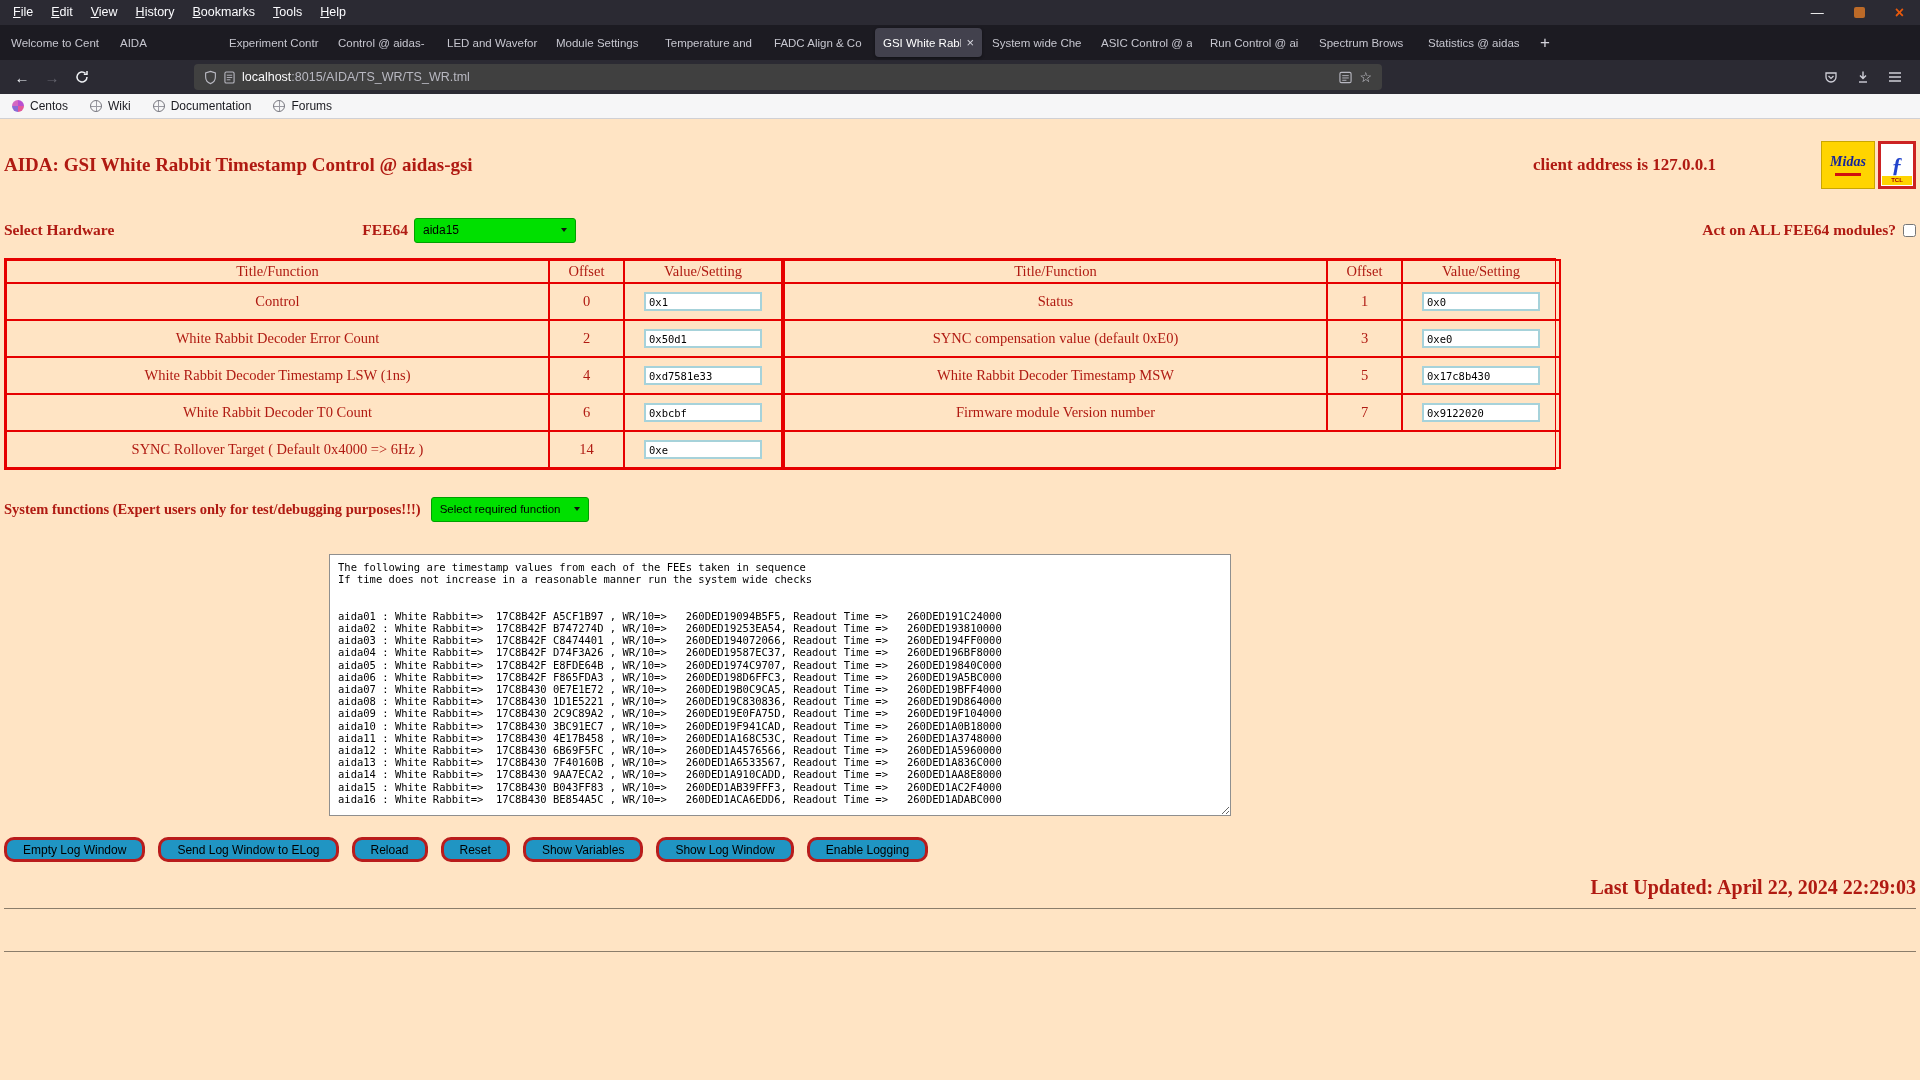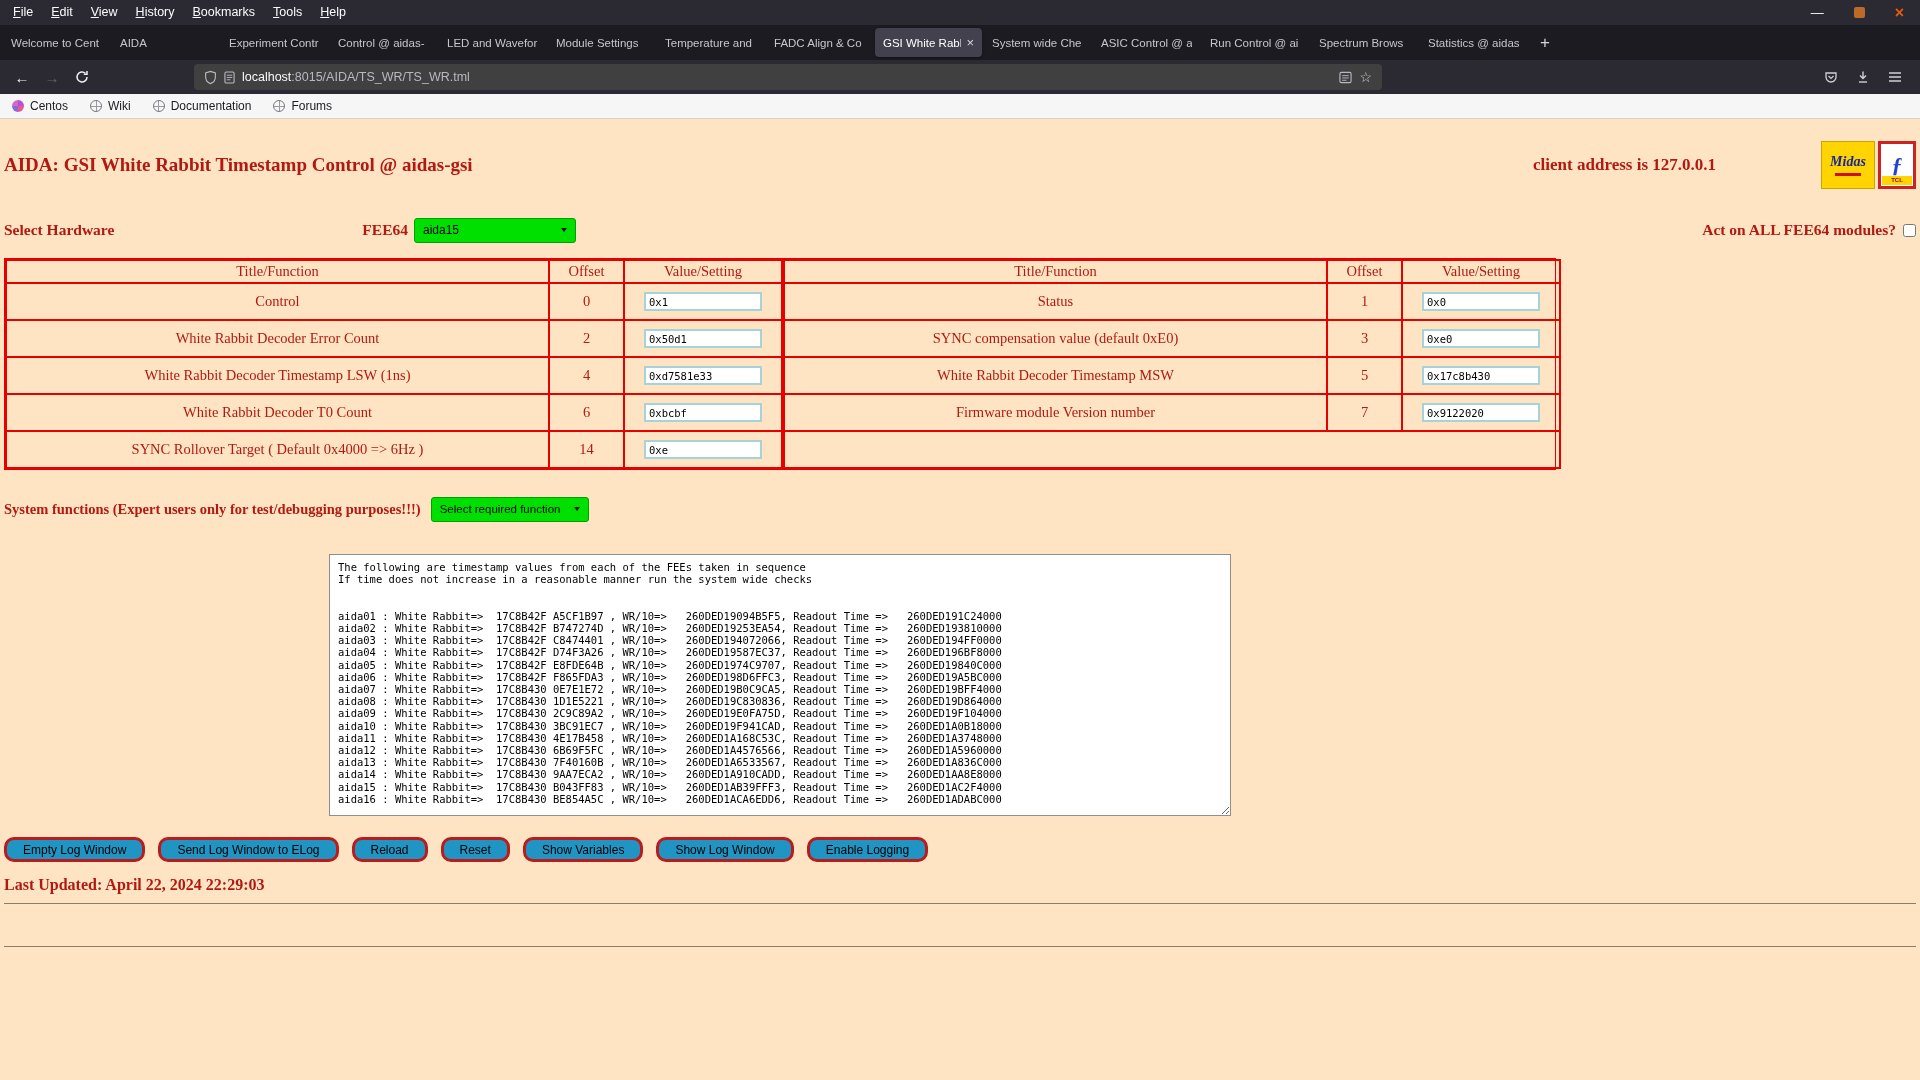--- a/index.html
+++ b/index.html
@@ -104,21 +104,21 @@
                  padding: 6px 8px; color: #000; resize: both; overflow-y: scroll; white-space: pre; }
   textarea.log::-webkit-scrollbar { width: 13px; height: 13px; }
   textarea.log::-webkit-scrollbar-track { background: #f2f2f2; border-left: 1px solid #d8d8d8; }
   textarea.log::-webkit-scrollbar-thumb { background: #c4c4c4; border: 2px solid #f2f2f2; }
 
   .button-row { display: flex; gap: 13px; margin-top: 17px; }
   button.action { background: #2095c3; border: 3px solid #b91c1c; border-radius: 10px; height: 25px;
                   padding: 0 16px; font-family: "Liberation Sans", sans-serif; font-size: 12px;
                   color: #000; cursor: pointer; }
 
-  .last-updated { text-align: left; font-size: 16px; font-weight: 700; margin-top: 14px; }
+  .last-updated { text-align: right; font-size: 20px; font-weight: 700; margin-top: 14px; }
   hr.sep { border: none; border-top: 1px solid #8b7d6b; }
   hr.sep-1 { margin-top: 9px; }
   hr.sep-2 { margin-top: 42px; }
 </style>
 </head>
 <body>
 
 <div class="browser">
 
   <div class="menubar">

